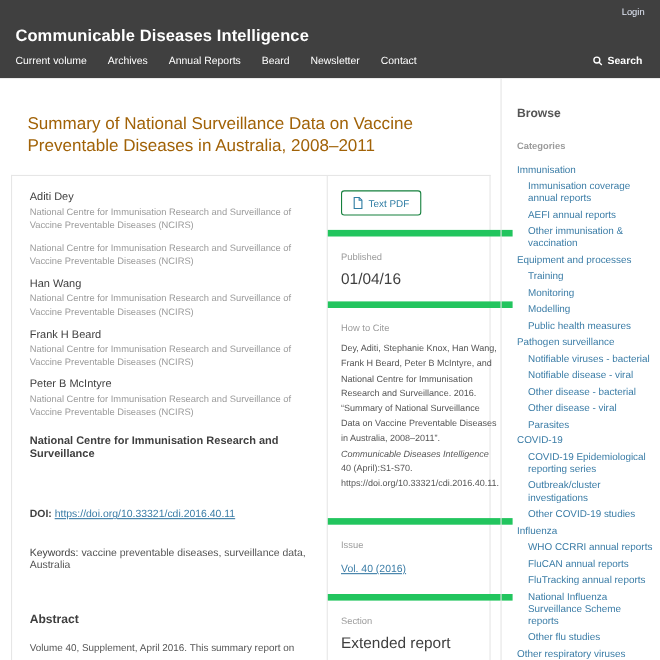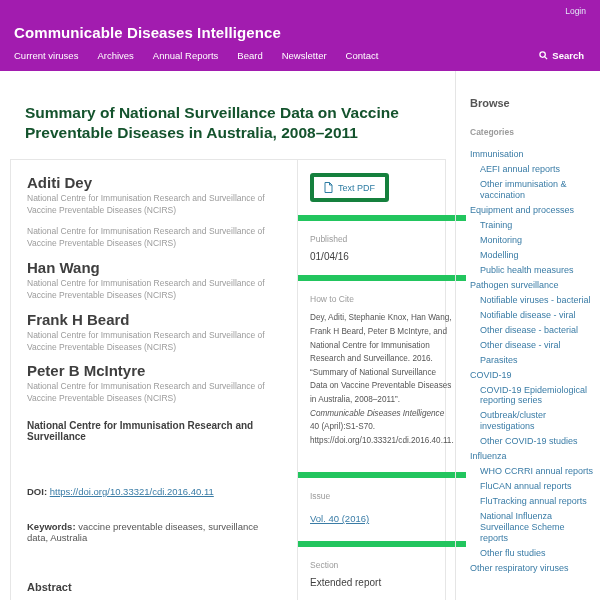--- a/index.html
+++ b/index.html
@@ -3,80 +3,80 @@
 <meta charset="utf-8">
 <style>
   html,body{margin:0;padding:0}
   body{
     width:600px;height:600px;overflow:hidden;
     font-family:"Liberation Sans","DejaVu Sans",sans-serif;
     background:#fff;color:#3f3f3f;
   }
   a{cursor:pointer}
   
-  .site-header{background:#a21caf;color:#fff;padding:6px 14px 0 12px;box-sizing:border-box}
+  .site-header{background:#404040;color:#fff;padding:6px 14px 0 12px;box-sizing:border-box}
   .login-row{text-align:right;font-size:8.5px;height:11px}
   .login-row a{color:#e2e8f6;text-decoration:none}
   .site-title{font-size:15px;font-weight:bold;margin:7px 0 0 2px;letter-spacing:.1px}
   .main-nav{display:flex;align-items:center;gap:19px;font-size:9.5px;margin-top:9px;padding:0 2px 10px 2px}
   .main-nav a{color:#fff;text-decoration:none}
   .nav-search{margin-left:auto;display:flex;align-items:center;gap:4px;font-weight:bold}
   
   .page{display:flex;align-items:stretch;min-height:534px}
   .content{width:455px;box-sizing:border-box;padding:16px 0 0 10px;flex:none}
   .sidebar{flex:1;border-left:1px solid #e5e5e5;box-sizing:border-box;padding:26px 6px 0 14px}
   
   .breadcrumb{font-size:9px;color:#8f8f8f;margin:2px 0 0 15px}
   .breadcrumb a{color:#3a7ca6;text-decoration:none}
   .crumb-sep{color:#b0b0b0;margin:0 4px}
-  .article-title{font-size:15.5px;line-height:1.3;font-weight:bold;color:#14532d;margin:16px 25px 16px 15px}
+  .article-title{font-size:15.5px;line-height:1.3;font-weight:normal;color:#a16207;margin:16px 25px 16px 15px}
   
   .card{display:flex;border:1px solid #e6e6e6;border-bottom:none;background:#fff;width:436px;box-sizing:border-box}
   .col-authors{width:286px;box-sizing:border-box;padding:14px 18px 10px 16px;flex:none}
   .col-meta{flex:1;border-left:1px solid #e6e6e6;min-height:445px}
   .meta-section{padding:13px 12px;border-top:6px solid #22c55e}
   .meta-section.first{border-top:none}
   
   .author{margin-bottom:9px}
-  .author-name{font-size:15px;font-weight:bold;margin-bottom:2px}
+  .author-name{font-size:10px;font-weight:normal;margin-bottom:2px}
   .author-affil{font-size:8.5px;color:#9b9b9b;line-height:1.4}
   .group-author{font-size:10px;font-weight:bold;margin-top:15px}
   .doi-line{margin-top:44px;font-size:9.5px}
   .doi-line .lbl{font-weight:bold}
   .doi-line a{color:#3a7ca6;text-decoration:underline}
   .keywords-line{margin-top:24px;font-size:9.5px;color:#555}
-  .keywords-line .lbl{font-weight:bold;color:#3f3f3f}
+  .keywords-line .lbl{font-weight:normal;color:#3f3f3f}
   .abstract-heading{font-size:11px;font-weight:bold;margin-top:38px}
   .abstract-text{font-size:9px;color:#555;line-height:1.62;margin-top:13px}
   
-  .pdf-button{display:inline-flex;align-items:center;gap:5px;border:4px solid #15803d;color:#2e7ca3;
+  .pdf-button{display:inline-flex;align-items:center;gap:5px;border:1px solid #15803d;color:#2e7ca3;
     border-radius:3px;padding:5px 10px;font-size:9px;background:#fff}
   .meta-label{font-size:8.5px;color:#9b9b9b;margin-bottom:7px}
-  .meta-value{font-size:10px;color:#3f3f3f}
+  .meta-value{font-size:14px;color:#3f3f3f}
   .citation{font-size:8.2px;color:#555;line-height:1.66;margin-bottom:12px}
   .cite-select{display:flex;justify-content:space-between;align-items:center;border:1px solid #cfcfcf;
     border-radius:3px;padding:6px 8px;font-size:9px;color:#555;background:#fff}
   .caret{width:0;height:0;border-left:3.5px solid transparent;border-right:3.5px solid transparent;border-top:4px solid #555}
   .meta-link{display:inline-block;font-size:9.5px;color:#3a7ca6;text-decoration:underline;margin-bottom:4px}
   
   .sidebar-heading{font-size:11px;font-weight:bold;color:#555;margin:0 0 18px}
   .sidebar-label{font-size:8.5px;color:#9b9b9b;font-weight:bold;margin-bottom:12px}
   .side-item{display:block;font-size:9px;color:#3a7ca6;text-decoration:none;line-height:1.22;margin-bottom:4px}
   .side-item.lvl1{margin-left:10px}
 </style>
 </head>
 <body>
 
 <header class="site-header">
   <div class="login-row">
     <a>Login</a>
   </div>
   <div class="site-title">Communicable Diseases Intelligence</div>
   <nav class="main-nav">
-    <a>Current viruses</a>
+    <a>Current volume</a>
     <a>Archives</a>
     <a>Annual Reports</a>
     <a>Beard</a>
     <a>Newsletter</a>
     <a>Contact</a>
     <a class="nav-search">
       <span style="display:inline-flex">
         <svg width="9" height="9" viewBox="0 0 10 10">
             <circle cx="4" cy="4" r="3" fill="none" stroke="#fff" stroke-width="1.4"></circle>
             <line x1="6.2" y1="6.2" x2="9" y2="9" stroke="#fff" stroke-width="1.4"></line>
@@ -167,20 +167,21 @@
 
       </div>
     </div>
   </main>
 
   <aside class="sidebar">
     <div class="sidebar-heading">Browse</div>
     <div class="sidebar-label">Categories</div>
 
     <a class="side-item lvl0">Immunisation</a>
+    <a class="side-item lvl1">Immunisation coverage annual reports</a>
     <a class="side-item lvl1">AEFI annual reports</a>
     <a class="side-item lvl1">Other immunisation &amp; vaccination</a>
     <a class="side-item lvl0">Equipment and processes</a>
     <a class="side-item lvl1">Training</a>
     <a class="side-item lvl1">Monitoring</a>
     <a class="side-item lvl1">Modelling</a>
     <a class="side-item lvl1">Public health measures</a>
     <a class="side-item lvl0">Pathogen surveillance</a>
     <a class="side-item lvl1">Notifiable viruses - bacterial</a>
     <a class="side-item lvl1">Notifiable disease - viral</a>

